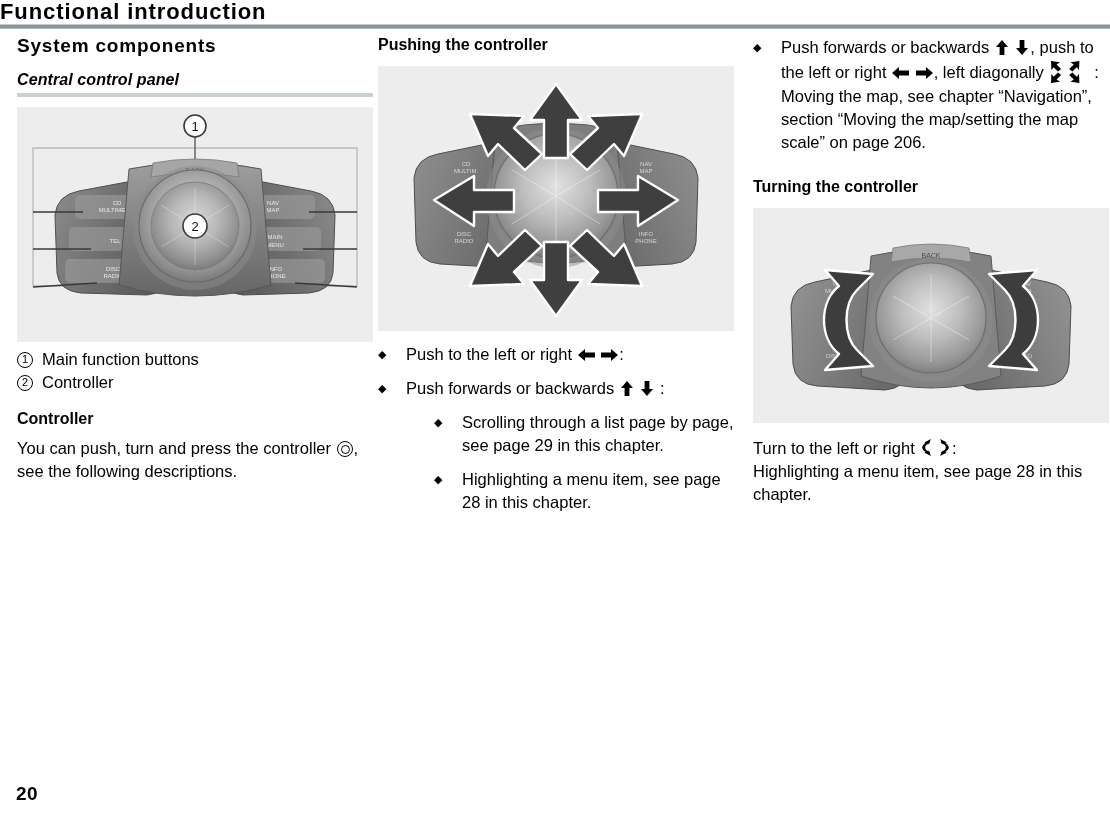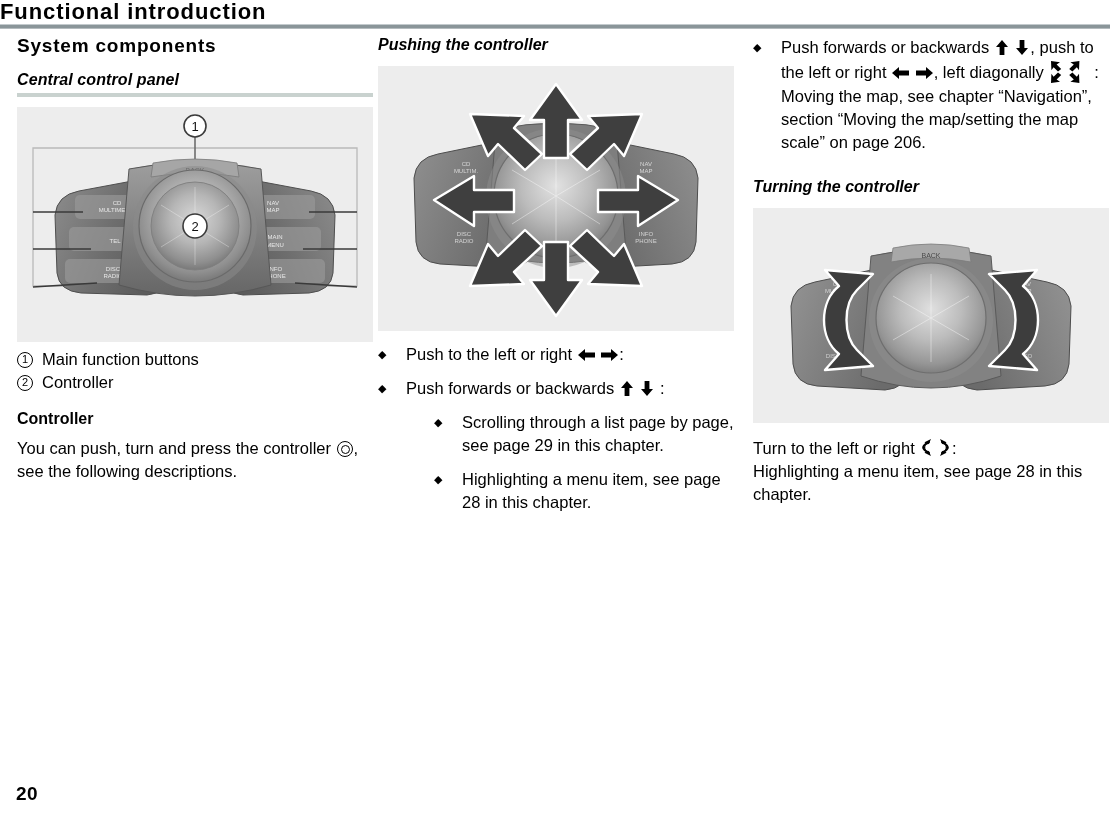--- a/index.html
+++ b/index.html
@@ -68,21 +68,20 @@
   }
   .h2-rule {
     width: 356px;
     height: 4px;
     background: #c9d2cf;
     margin: 4px 0 10px 0;
   }
   .h2-italic {
     font-size: 16px;
     font-weight: bold;
-    font-style: italic;
     margin: 0 0 12px 0;
     line-height: 1.15;
   }
   .h3-bold {
     font-size: 16px;
     font-weight: bold;
     margin: 0 0 8px 0;
     line-height: 1.15;
   }
 

